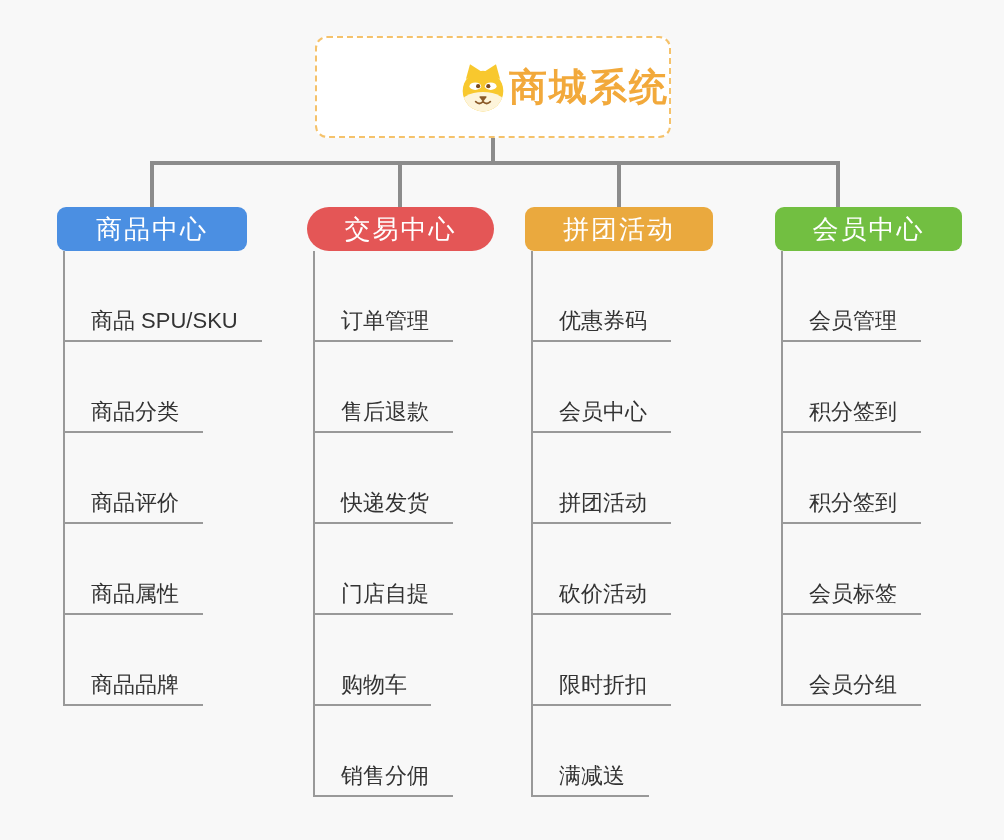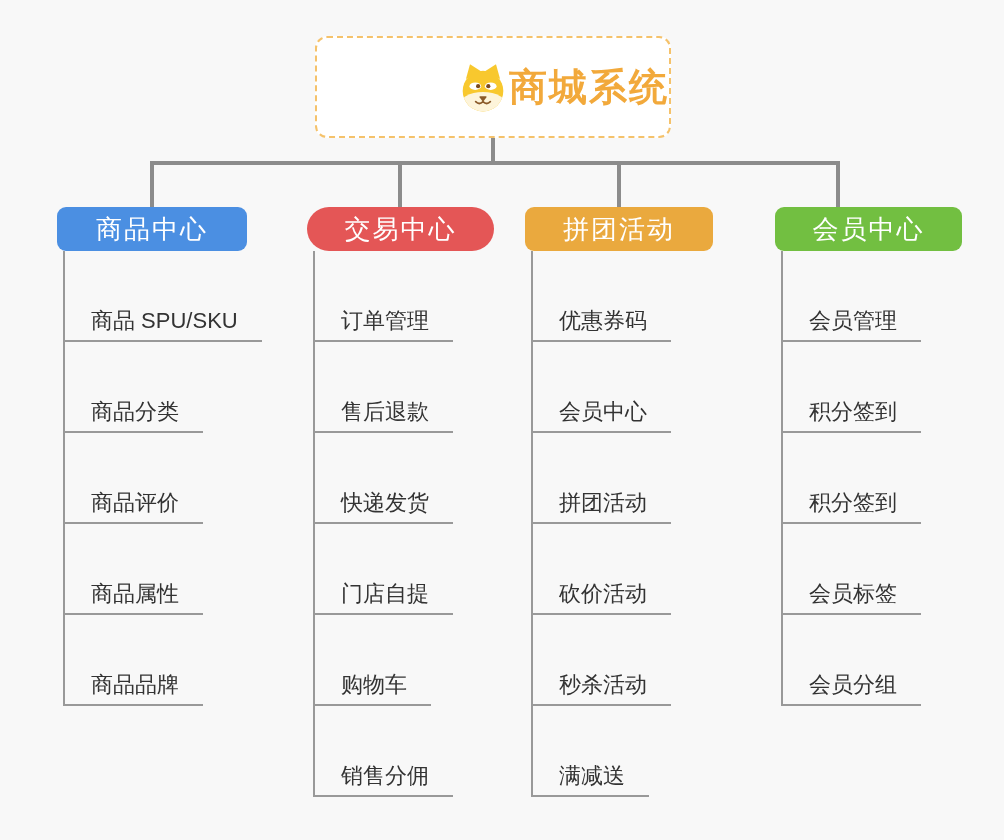--- a/index.html
+++ b/index.html
@@ -120,21 +120,21 @@
     </div>
   </div>
 
   <div class="branch branch-3">
     <div class="branch-box" style="background: rgb(234, 169, 62);">拼团活动</div>
     <div class="children">
       <div class="child">优惠券码</div>
       <div class="child">会员中心</div>
       <div class="child">拼团活动</div>
       <div class="child">砍价活动</div>
-      <div class="child">秒杀活动</div>
+      <div class="child">限时折扣</div>
       <div class="child">满减送</div>
     </div>
   </div>
 
   <div class="branch branch-4">
     <div class="branch-box" style="background: rgb(114, 191, 65);">会员中心</div>
     <div class="children">
       <div class="child">会员管理</div>
       <div class="child">积分签到</div>
       <div class="child">积分签到</div>

